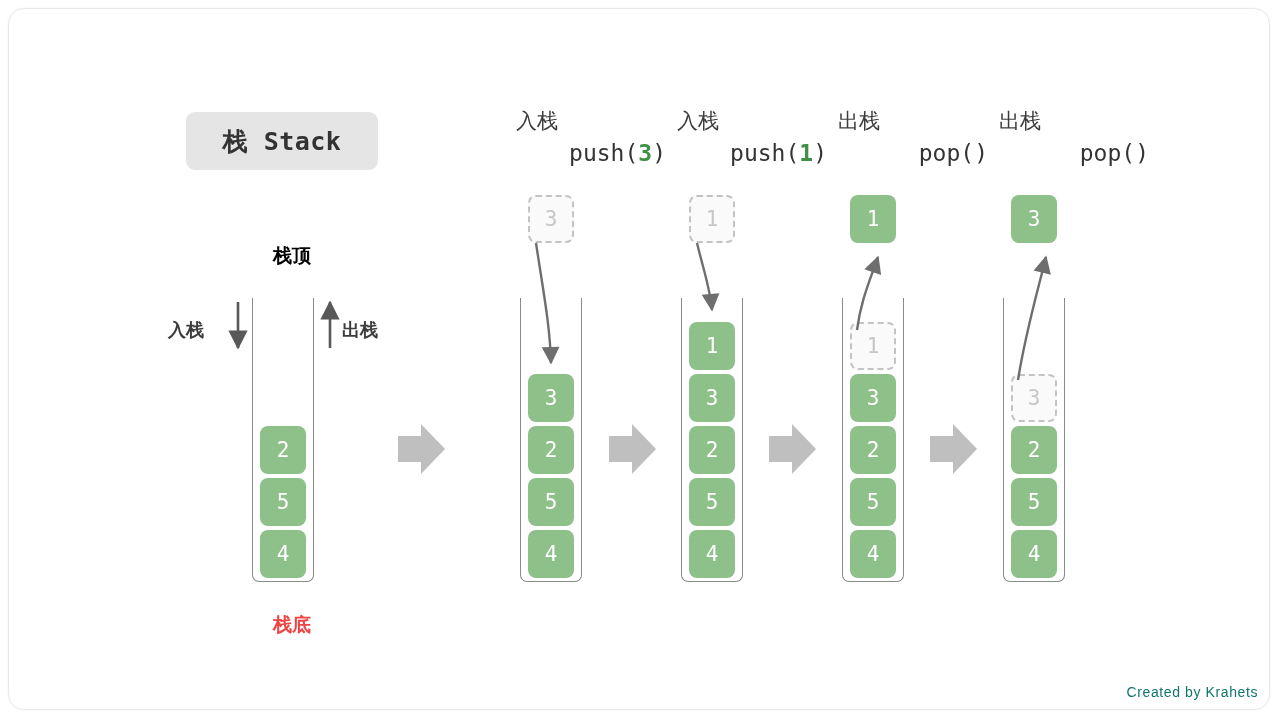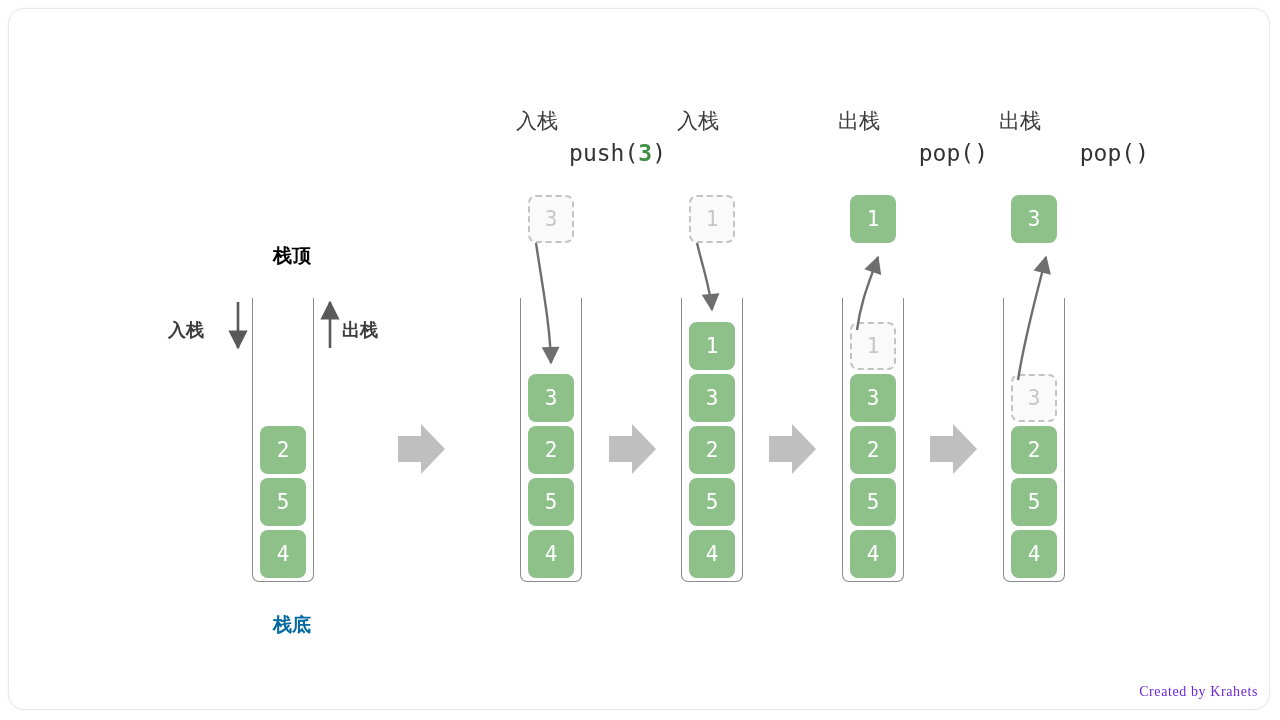--- a/index.html
+++ b/index.html
@@ -66,21 +66,21 @@
     color: #000000;
   }
   .legend-bottom-label {
     position: absolute;
     left: 252px;
     top: 612px;
     width: 80px;
     text-align: center;
     font-size: 19px;
     font-weight: bold;
-    color: #0369a1;
+    color: #ef4444;
   }
   .legend-push-label {
     position: absolute;
     left: 168px;
     top: 318px;
     font-size: 18px;
     font-weight: bold;
     color: #3c3c3c;
   }
   .legend-pop-label {
@@ -186,41 +186,42 @@
   .col-header .code .arg {
     color: #3f8f45;
     font-weight: bold;
   }
 
   
   .footer {
     position: absolute;
     right: 22px;
     bottom: 20px;
-    font-family: Liberation Serif, serif;
+    font-family: Liberation Sans, sans-serif;
     font-size: 14px;
-    color: #6d28d9;
+    color: #0f766e;
     letter-spacing: 0.6px;
   }
 
   svg.overlay {
     position: absolute;
     left: 0;
     top: 0;
     width: 1280px;
     height: 720px;
     pointer-events: none;
   }
 </style>
 </head>
 <body>
 
 <div id="canvas">
   <div class="card-frame"></div>
 
+  <div class="title-badge">栈 Stack</div>
 
   <div class="legend-top-label">栈顶</div>
   <div class="legend-bottom-label">栈底</div>
   <div class="legend-push-label">入栈</div>
   <div class="legend-pop-label">出栈</div>
 
   <div class="stack-col" id="legend-stack" style="left:252px;">
     <div class="stack-walls"></div>
     <div class="stack-items" id="legend-items">
         <div class="cell">4</div>
@@ -239,20 +240,21 @@
         <div class="stack-walls"></div>
         <div class="stack-items">
           <div class="cell">4</div>
           <div class="cell">5</div>
           <div class="cell">2</div>
           <div class="cell">3</div>
         </div>
       </div>
       <div class="col-header" style="left: 677px;">
         <div class="cn">入栈</div>
+        <div class="code"><span>push(</span><span class="arg">1</span><span>)</span></div>
       </div>
       <div class="float-box ghost" style="left: 689px; top: 195px;">1</div>
       <div class="stack-col" style="left: 681px;">
         <div class="stack-walls"></div>
         <div class="stack-items">
           <div class="cell">4</div>
           <div class="cell">5</div>
           <div class="cell">2</div>
           <div class="cell">3</div>
           <div class="cell">1</div>

